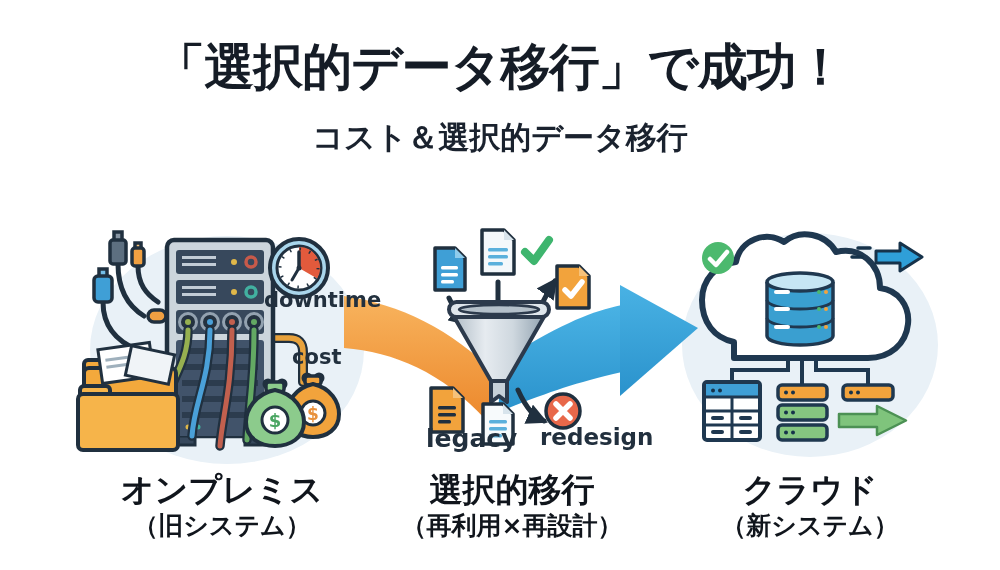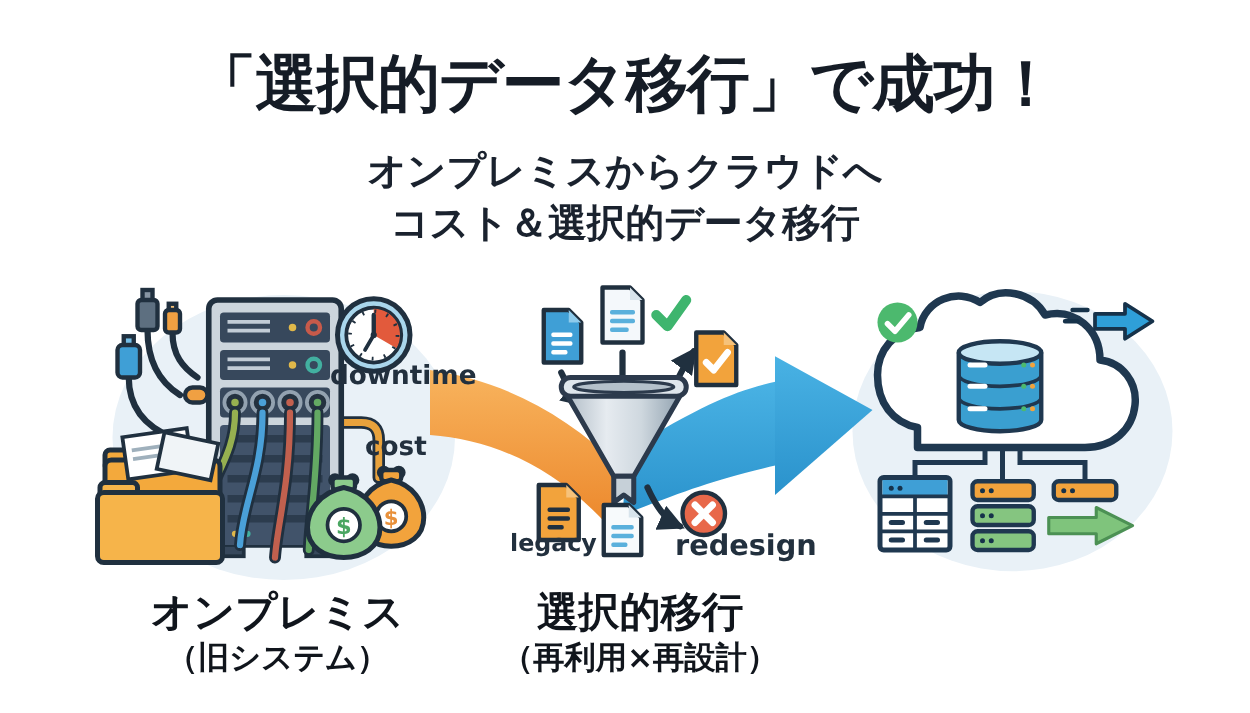--- a/index.html
+++ b/index.html
@@ -18,40 +18,39 @@
   .fig{position:absolute;}
   #arrows-layer{left:330px;top:260px;z-index:3;}
   #fig-onprem{left:70px;top:218px;z-index:2;}
   #fig-cloud{left:672px;top:218px;z-index:2;}
   #fig-migration{left:385px;top:218px;z-index:4;}
   .tag{
     position:absolute;z-index:5;font-weight:bold;color:#22303e;white-space:nowrap;
   }
   #tag-downtime{left:264px;top:288px;font-size:21px;}
   #tag-cost{left:292px;top:345px;font-size:21px;}
-  #tag-legacy{left:408px;top:424px;font-size:19px;}
+  #tag-legacy{left:426px;top:424px;font-size:25px;}
   #tag-redesign{left:524px;top:424px;font-size:23px;margin-left:16px;}
   .caption{
     position:absolute;top:470px;width:300px;text-align:center;z-index:5;color:#10151c;
   }
   .caption .main{font-size:33px;font-weight:900;line-height:40px;}
   .caption .sub{font-size:25px;font-weight:800;line-height:32px;}
   #caption-onprem{left:72px;}
   #caption-migration{left:362px;}
   #caption-cloud{left:660px;}
 </style>
 </head>
 <body>
 
 <div class="canvas">
 
   <h1 class="title">「選択的データ移行」で成功！</h1>
 
   <div class="subtitle">
-    <div>オンプレミスからクラウドへ</div>
     <div>コスト＆選択的データ移行</div>
   </div>
 
   <svg id="arrows-layer" class="fig" width="380" height="170" viewBox="0 0 380 170">
     <defs>
       <linearGradient id="og" x1="0" y1="0" x2="0" y2="1">
         <stop offset="0" stop-color="#f8b45e"></stop>
           <stop offset="1" stop-color="#ec882c"></stop>
       </linearGradient>
       <linearGradient id="bg1" x1="0" y1="0" x2="0" y2="1">
@@ -324,14 +323,18 @@
   <span class="tag" id="tag-redesign">redesign</span>
 
   <div class="caption" id="caption-migration">
     <div class="main">選択的移行</div>
     <div class="sub">（再利用×再設計）</div>
   </div>
   <div class="caption" id="caption-onprem">
     <div class="main">オンプレミス</div>
     <div class="sub">（旧システム）</div>
   </div>
+  <div class="caption" id="caption-cloud">
+    <div class="main">クラウド</div>
+    <div class="sub">（新システム）</div>
+  </div>
 
 </div>
 
 </body></html>

